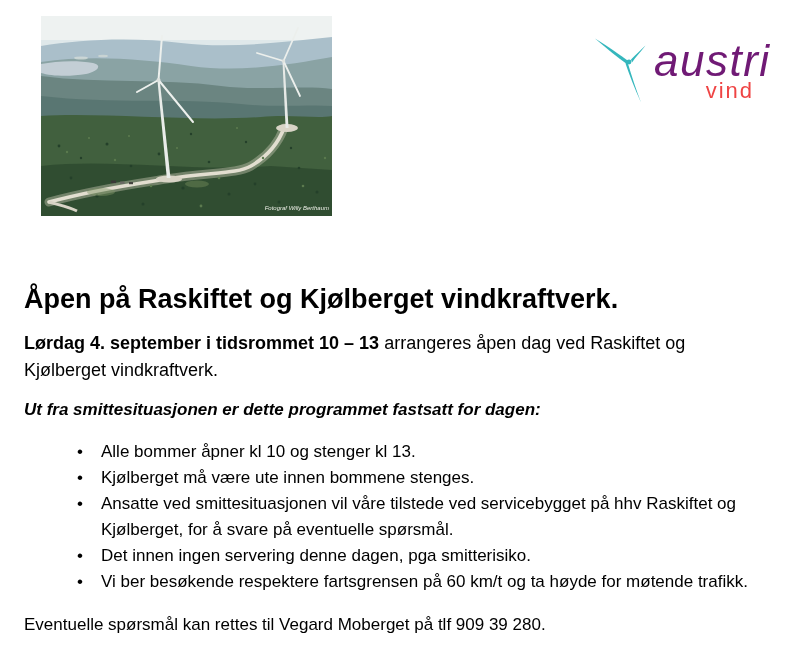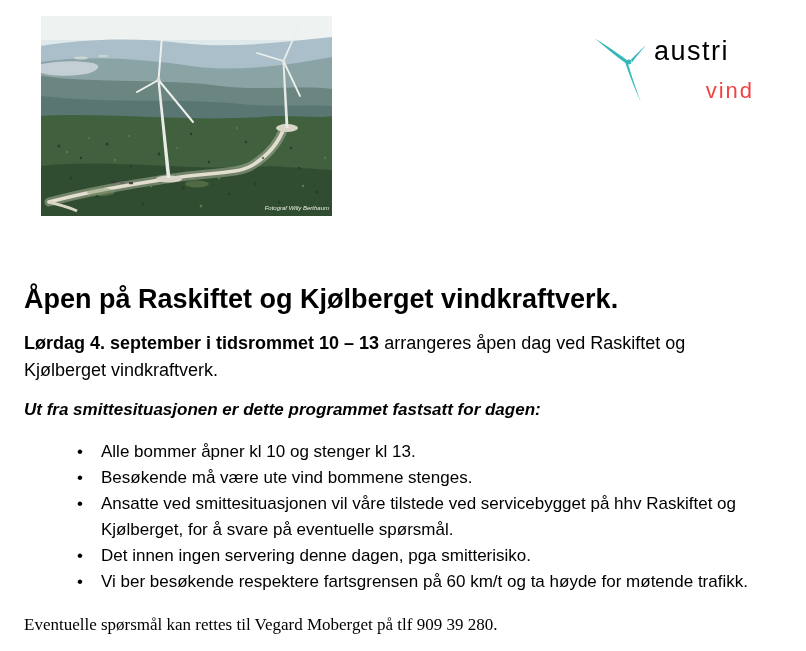--- a/index.html
+++ b/index.html
@@ -7,33 +7,33 @@
     width:806px;height:651px;position:relative;background:#ffffff;overflow:hidden;
     font-family:"Liberation Sans",sans-serif;color:#000;
     -webkit-font-smoothing:antialiased;
   }
   
   .photo{position:absolute;left:41px;top:16px;width:291px;height:200px;}
   .photo svg{display:block;width:100%;height:100%;}
   
   .logo{position:absolute;left:592px;top:28px;width:172px;height:82px;}
   .logo svg{position:absolute;left:0;top:8px;width:56px;height:70px;}
-  .brand{position:absolute;left:62px;top:8px;font-size:27px;letter-spacing:1.5px;color:#000000;}
+  .brand{position:absolute;left:62px;top:8px;font-size:44px;letter-spacing:1.5px;color:#701a75;font-style:italic;}
   .brandsub{position:absolute;left:62px;top:50px;width:100px;text-align:right;
     font-size:22px;letter-spacing:2px;color:#ef4444;}
   
   .content{position:absolute;left:24px;top:284px;width:772px;}
   h1{font-size:27px;line-height:30px;margin:0 0 16px;font-weight:bold;}
   .intro{font-size:18px;line-height:27px;margin:0 0 12px;max-width:732px;}
   .intro b{font-weight:bold;}
   .program{font-size:17px;font-weight:bold;line-height:27px;margin:0 0 7px;font-style:italic;}
   ul{margin:16px;padding:0;list-style:none;}
   li{font-size:17px;line-height:26px;padding-left:61px;position:relative;}
   li::before{content:"\2022";position:absolute;left:37px;top:0;}
-  .closing{font-size:17px;line-height:27px;margin:6px 0 8px;font-family:Liberation Serif, serif;}
+  .closing{font-size:17px;line-height:27px;margin:6px 0 8px;}
 </style>
 </head>
 <body>
 
 <div class="photo">
   <svg viewBox="0 0 291 200" preserveAspectRatio="none">
 
     <rect x="0" y="0" width="291" height="200" fill="#dfe8ea"></rect>
     <rect x="0" y="0" width="291" height="24" fill="#eef2f1"></rect>
     <path d="M0,30 C40,23 95,21 140,27 C190,33 242,26 291,21 L291,62 L0,62 Z" fill="#aabfca"></path>
@@ -136,20 +136,20 @@
 
 <div class="content">
   <h1>Åpen på Raskiftet og Kjølberget vindkraftverk.</h1>
 
   <p class="intro"><b>Lørdag 4. september i tidsrommet 10 – 13</b><span> arrangeres åpen dag ved Raskiftet og Kjølberget vindkraftverk.</span></p>
 
   <p class="program">Ut fra smittesituasjonen er dette programmet fastsatt for dagen:</p>
 
   <ul>
     <li>Alle bommer åpner kl 10 og stenger kl 13.</li>
-    <li>Besøkende må være ute vind bommene stenges.</li>
+    <li>Kjølberget må være ute innen bommene stenges.</li>
     <li>Ansatte ved smittesituasjonen vil våre tilstede ved servicebygget på hhv Raskiftet og Kjølberget, for å svare på eventuelle spørsmål.</li>
     <li>Det innen ingen servering denne dagen, pga smitterisiko.</li>
     <li>Vi ber besøkende respektere fartsgrensen på 60 km/t og ta høyde for møtende trafikk.</li>
   </ul>
 
   <p class="closing">Eventuelle spørsmål kan rettes til Vegard Moberget på tlf 909 39 280.</p>
 </div>
 
 </body></html>

